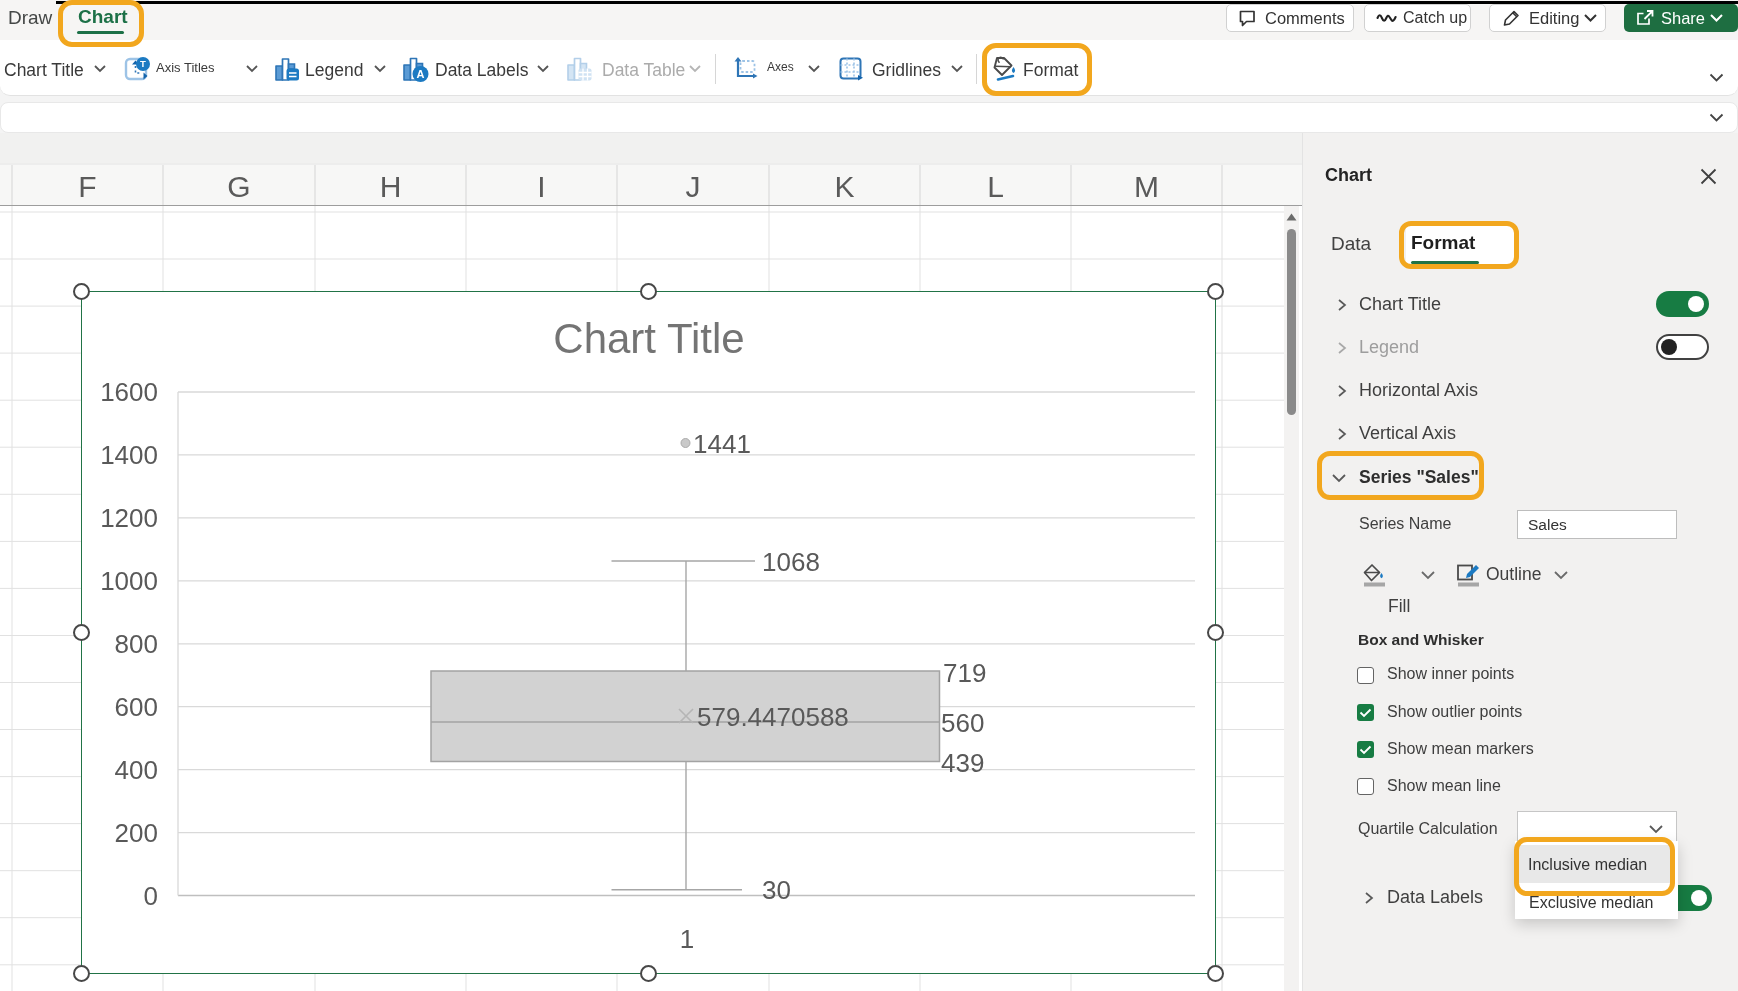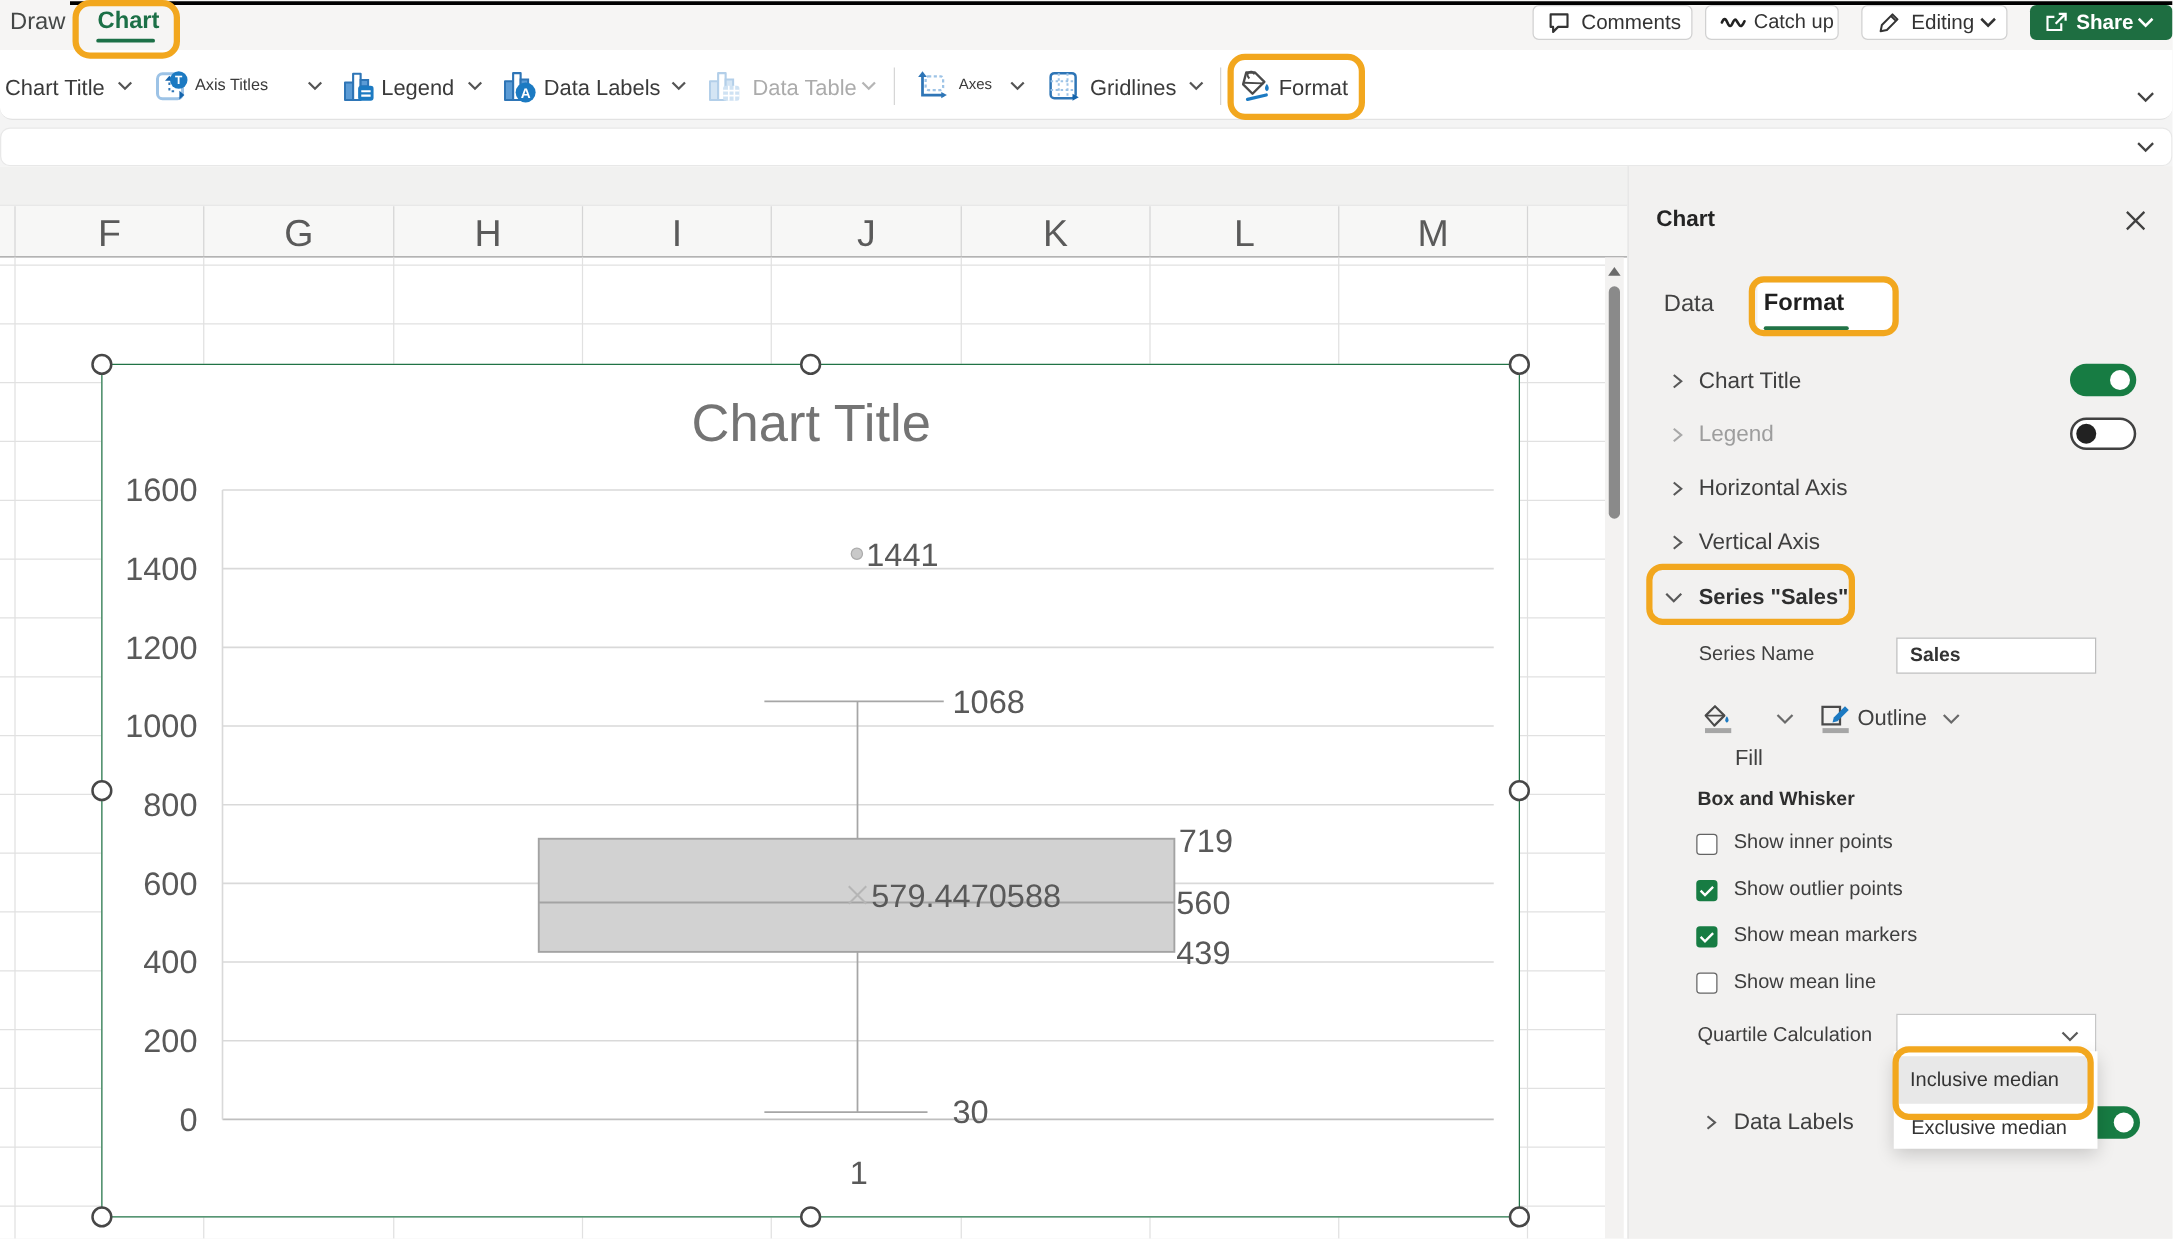--- a/index.html
+++ b/index.html
@@ -28,21 +28,21 @@
   </svg>
 <div class="abs" style="left:1489px;top:4px;width:117px;height:28px;background:#fff;border:1px solid #d1d1d1;border-radius:5px;"></div>
 <div class="abs" style="left:1529px;top:9px;font-size:16.5px;color:#333;">Editing</div>
 <svg class="abs" style="left:1502px;top:9px;" width="19" height="18" viewBox="0 0 19 18">
     <path d="M12 2.5 l4 4 -8.5 8.5 -5 1 1 -5 z M11 4 l3.5 3.5" fill="none" stroke="#333" stroke-width="1.6" stroke-linejoin="round"></path>
   </svg>
 <svg class="abs" style="left:1583px;top:13px;" width="15" height="10" viewBox="0 0 15 10">
     <path d="M2 2 l5.5 5.5 L13 2" fill="none" stroke="#333" stroke-width="2"></path>
   </svg>
 <div class="abs" style="left:1624px;top:4px;width:114px;height:28px;background:#1e6e41;border-radius:5px;"></div>
-<div class="abs" style="left:1661px;top:9px;font-size:16.5px;color:#fff;font-weight:bold;">Share</div>
+<div class="abs" style="left:1661px;top:9px;font-size:16.5px;color:#fff;font-weight:normal;">Share</div>
 <svg class="abs" style="left:1635px;top:9px;" width="20" height="17" viewBox="0 0 20 17">
     <path d="M8.5 4.5 h-5.5 v10.5 h11 v-5.5" fill="none" stroke="#fff" stroke-width="1.7"></path>
     <path d="M12 2 h5.5 v5.5 M17 2.5 l-7.5 7.5" fill="none" stroke="#fff" stroke-width="1.8"></path>
   </svg>
 <svg class="abs" style="left:1709px;top:13px;" width="15" height="10" viewBox="0 0 15 10">
     <path d="M2 2 l5.5 5.5 L13 2" fill="none" stroke="#fff" stroke-width="2"></path>
   </svg>
 
 <div class="abs" style="left:0;top:40px;width:1738px;height:56px;background:#fff;border-bottom:1px solid #e2e2e2;border-radius:0 0 10px 10px;"></div>
 <div class="abs" style="left:0;top:102px;width:1738px;height:31px;background:#fff;border:1px solid #e8e8e8;border-radius:8px;"></div>
@@ -263,21 +263,21 @@
     <path d="M3 2 l6 5 -6 5" fill="none" stroke="#595959" stroke-width="1.7"></path>
   </svg>
 <div class="abs" style="left:1359px;top:423px;font-size:18px;color:#3f3f3f;">Vertical Axis</div>
 <svg class="abs" style="left:1331px;top:473px;" width="16" height="11" viewBox="0 0 16 11">
     <path d="M2 2 l6 6 6 -6" fill="none" stroke="#595959" stroke-width="1.8"></path>
   </svg>
 <div class="abs" style="left:1359px;top:467px;font-size:17.5px;color:#2e2e2e;font-weight:bold;">Series "Sales"</div>
 <div class="abs" style="left:1317px;top:451px;width:167px;height:49px;border:5px solid #f2a71e;border-radius:13px;"></div>
 <div class="abs" style="left:1359px;top:514.5px;font-size:16px;color:#3f3f3f;">Series Name</div>
 <div class="abs" style="left:1517px;top:510px;width:160px;height:29px;background:#fff;border:1px solid #bdbdbd;"></div>
-<div class="abs" style="left:1528px;top:516px;font-size:15.5px;color:#333;font-weight:bold;">Sales</div>
+<div class="abs" style="left:1528px;top:516px;font-size:15.5px;color:#333;">Sales</div>
 <svg class="abs" style="left:1362px;top:563px;" width="24" height="24" viewBox="0 0 24 24">
 <path d="M10 2 l7.5 7.5 -8 8 -7 -8 7.5 -7.5 z" fill="none" stroke="#4a4a4a" stroke-width="1.7" stroke-linejoin="round"></path>
 <path d="M2.5 9.5 h15" stroke="#4a4a4a" stroke-width="1.5"></path>
 <path d="M19.5 10 q2.8 3.6 0 5.2 q-2.8 -1.6 0 -5.2 z" fill="#1c7ac2"></path>
 <rect x="2" y="19.5" width="21" height="4" fill="#a6a6a6"></rect>
 </svg>
 <div class="abs" style="left:1388px;top:564px;font-size:17.5px;color:#404040;margin-top:32px;">Fill</div>
 <svg class="abs" style="left:1420px;top:570px;" width="16" height="11" viewBox="0 0 16 11">
     <path d="M2 2 l6 6 6 -6" fill="none" stroke="#6a6a6a" stroke-width="1.8"></path>
   </svg>

